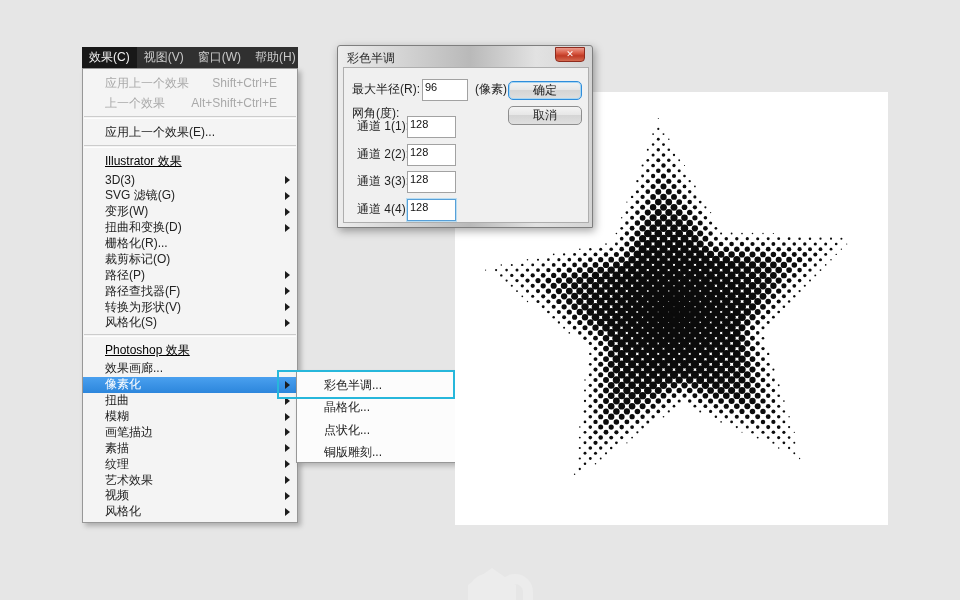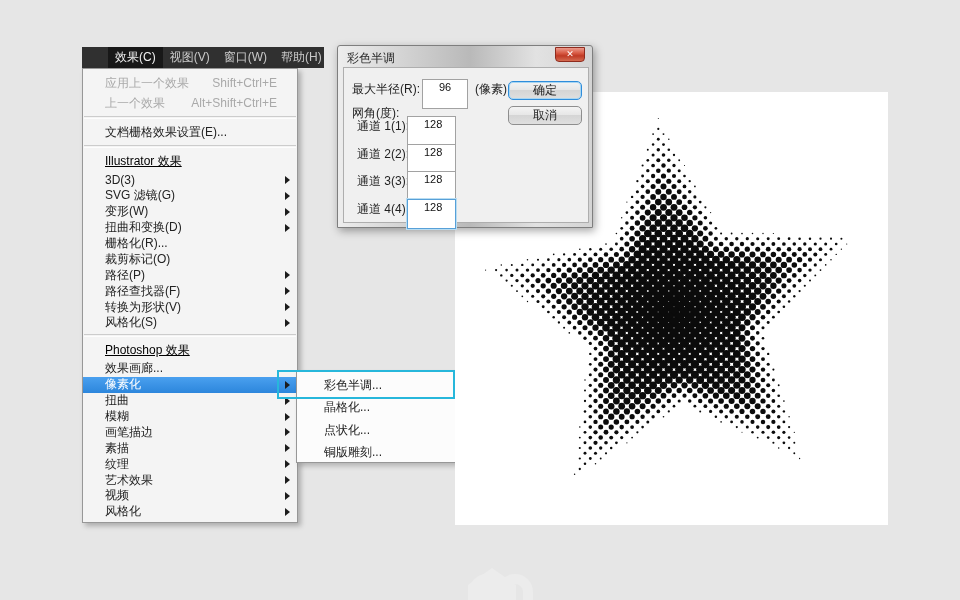--- a/index.html
+++ b/index.html
@@ -1,21 +1,21 @@
 <!DOCTYPE html>
 <html><head>
 <meta charset="utf-8">
 <style>
   html,body{margin:0;padding:0;}
   .stage{position:relative;width:960px;height:600px;background:#e6e6e6;overflow:hidden;
          font-family:"Liberation Sans","DejaVu Sans",sans-serif;font-size:12px;color:#222;}
 
   
   .menubar{position:absolute;left:82px;top:47px;width:216px;height:21px;background:#303030;
-           display:flex;align-items:center;overflow:hidden;white-space:nowrap;padding-left:26px;}
+           display:flex;align-items:center;overflow:hidden;white-space:nowrap;}
   .mb-item{padding:0 7px;height:21px;line-height:21px;color:#c9c9c9;flex:0 0 auto;cursor:default;}
   .mb-item.active{background:#181818;color:#f0f0f0;}
 
   
   .menu-panel{position:absolute;left:82px;top:68px;width:216px;height:455px;background:#f4f4f4;
               border:1px solid #979797;box-sizing:border-box;box-shadow:3px 3px 5px rgba(0,0,0,.25);
               padding-top:4px;display:flex;flex-direction:column;}
   .mi{display:flex;align-items:center;padding-left:22px;flex:0 0 auto;text-align:center;}
   .mi .lab{white-space:nowrap;}
   .mi.item{height:15.9px;}
@@ -45,22 +45,22 @@
           box-shadow:2px 3px 8px rgba(0,0,0,.35);}
   .dlg-titlebar{position:absolute;left:0;top:0;right:0;height:21px;}
   .dlg-title{position:absolute;left:9px;top:4px;color:#2b2b2b;}
   .dlg-close{position:absolute;right:7px;top:1px;width:30px;height:15px;border:1px solid #8e2b1e;
              border-radius:0 0 4px 4px;box-sizing:border-box;
              background:linear-gradient(180deg,#eb9a8c,#d85a44 40%,#c03a25 60%,#d46a50);
              color:#fff;font-size:9px;font-weight:bold;text-align:center;line-height:13px;cursor:pointer;}
   .dlg-body{position:absolute;left:5px;top:21px;width:246px;height:156px;background:#f0f0f0;
             border:1px solid #aeaeae;box-sizing:border-box;}
   .fld-label{position:absolute;white-space:nowrap;color:#1f1f1f;}
-  .txt{position:absolute;background:#fff;border:1px solid #a2a2a2;box-sizing:border-box;height:30px;
-       font-size:11px;line-height:15px;padding-left:16px;color:#111;}
+  .txt{position:absolute;background:#fff;border:1px solid #a2a2a2;box-sizing:border-box;height:22px;
+       font-size:11px;line-height:15px;padding-left:2px;color:#111;}
   .txt.focused{border:1px solid #57a0d8;box-shadow:0 0 0 1px #b9ddf2;}
   .btn{position:absolute;left:164px;width:74px;height:19px;box-sizing:border-box;text-align:center;
        line-height:17px;background:linear-gradient(180deg,#f4f4f4,#e7e7e7 45%,#d5d5d5 50%,#dfdfdf);
        border:1px solid #8e8e8e;border-radius:5px;cursor:pointer;color:#1f1f1f;}
   .btn.default{border:1px solid #2f8ddb;box-shadow:0 0 0 1px #a9d6f2 inset;}
 
   
   .canvas{position:absolute;left:455px;top:92px;width:433px;height:433px;background:#ffffff;}
   .watermark{position:absolute;left:450px;top:548px;opacity:.5;}
 </style>
@@ -80,21 +80,21 @@
       <div class="mi item-lg disabled">
         <span class="lab">应用上一个效果</span>
         <span class="sc">Shift+Ctrl+E</span>
       </div>
       <div class="mi item-lg disabled">
         <span class="lab">上一个效果</span>
         <span class="sc">Alt+Shift+Ctrl+E</span>
       </div>
       <div class="sep"></div>
       <div class="mi item-lg">
-        <span class="lab">文档栅格效果设置(E)...</span>
+        <span class="lab">应用上一个效果(E)...</span>
       </div>
       <div class="sep"></div>
       <div class="mi header">
         <span class="lab">Illustrator 效果</span>
       </div>
       <div class="mi item">
         <span class="lab">3D(3)</span>
         <span class="arrow"></span>
       </div>
       <div class="mi item">

